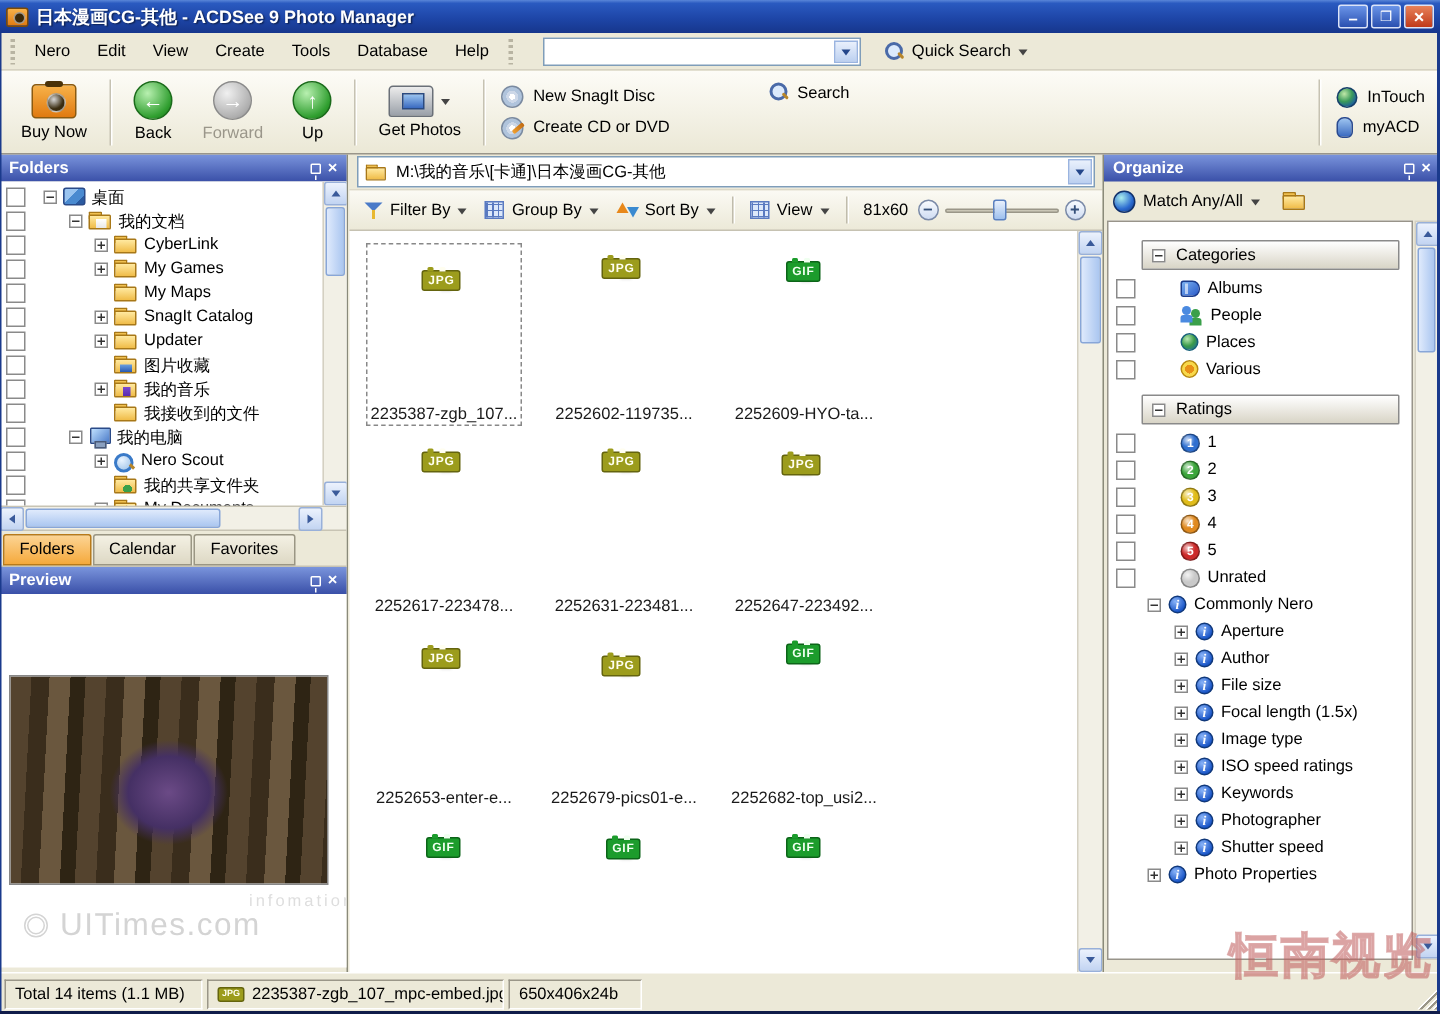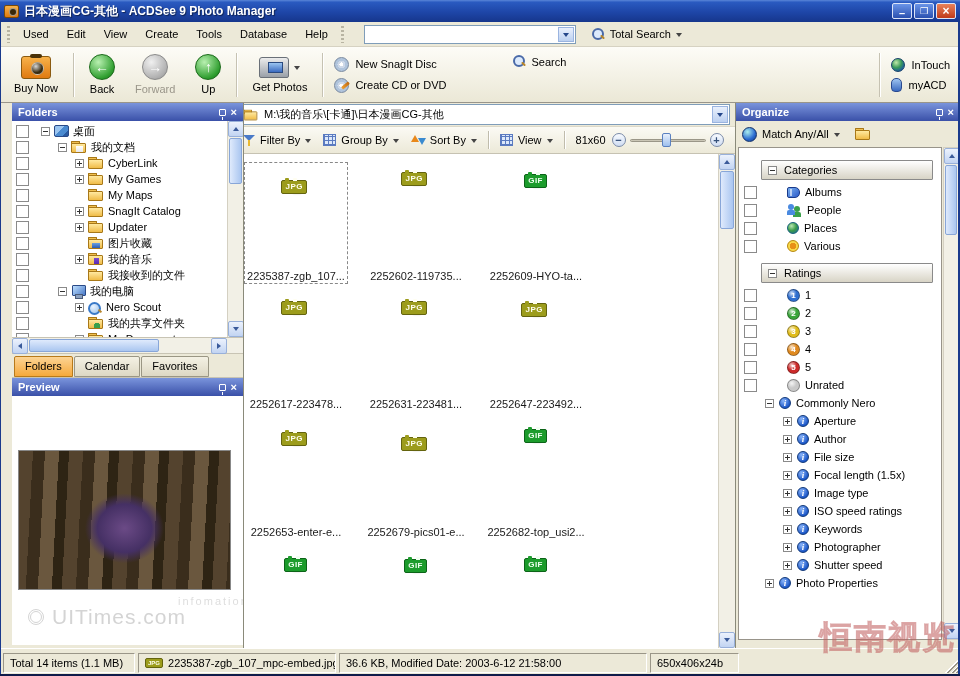--- a/index.html
+++ b/index.html
@@ -47,21 +47,21 @@
 .tb-right{margin-left:auto;display:flex;align-items:center}
 .ico-globe{width:14px;height:14px;border-radius:50%;background:radial-gradient(circle at 35% 30%,#c0e8a8,#3a9a5a 45%,#1a5aa0 80%);border:1px solid #16406a;flex:none}
 .ico-mouse{width:11px;height:14px;border-radius:5px 5px 4px 4px;background:linear-gradient(180deg,#9ec4f0,#3a6ac0);border:1px solid #2a4a90;flex:none}
 
 .panel-hdr{height:18px;background:linear-gradient(180deg,#7a94dc,#3a50a8);color:#fff;font-weight:bold;display:flex;align-items:center;padding:0 6px;gap:5px}
 .panel-hdr .sp{flex:1}
 .pin-ico{width:7px;height:7px;border:1px solid #fff;border-radius:1px;position:relative}
 .pin-ico::after{content:"";position:absolute;left:2px;top:7px;width:1px;height:3px;background:#fff}
 .x-ico{color:#fff;font-weight:bold;font-size:11px;line-height:1}
 
-.left{position:absolute;top:103px;left:12px;width:232px;height:545px;background:#ece9d8;border-right:1px solid #8a8a7a;z-index:5}
+.left{position:absolute;top:103px;left:0;width:232px;height:545px;background:#ece9d8;border-right:1px solid #8a8a7a;z-index:5}
 .folders-body{position:relative;height:217px;background:#fff;border-bottom:1px solid #c8c4b4;overflow:hidden}
 .tree-inner{position:absolute;left:0;top:2px;right:16px;overflow:hidden}
 .tree-row{display:flex;align-items:center;height:16px;padding-left:4px;gap:4px;white-space:nowrap}
 .cb{width:13px;height:13px;border:1px solid #8a8a8a;background:#fff;flex:none}
 .exp{width:9px;height:9px;border:1px solid #8a8a8a;background:#fff;position:relative;flex:none}
 .exp::before{content:"";position:absolute;left:1px;right:1px;top:3px;height:1px;background:#333}
 .exp.plus::after{content:"";position:absolute;top:1px;bottom:1px;left:3px;width:1px;background:#333}
 .exp-sp{width:9px;flex:none}
 .fi{width:16px;height:12px;position:relative;flex:none}
 .fi::before{content:"";position:absolute;left:0;top:0;width:7px;height:4px;background:#f0c050;border:1px solid #a87818;border-bottom:none;border-radius:1px 1px 0 0}
@@ -162,35 +162,35 @@
   <span class="title-icon"></span>
   <span class="title-text">日本漫画CG-其他 - ACDSee 9 Photo Manager</span>
   <span class="win-btn win-min"></span>
   <span class="win-btn win-max"></span>
   <span class="win-btn close win-close"></span>
 </div>
 
 <div class="menubar">
   <span class="grip"></span>
   <span style="display:flex">
-      <span class="menu-item">Used</span>
+      <span class="menu-item">Nero</span>
       <span class="menu-item">Edit</span>
       <span class="menu-item">View</span>
       <span class="menu-item">Create</span>
       <span class="menu-item">Tools</span>
       <span class="menu-item">Database</span>
       <span class="menu-item">Help</span>
     </span>
   <span class="grip"></span>
   <span class="combo">
     <span class="dd"></span>
   </span>
   <span class="qs-btn">
     <span class="ico-mag"></span>
-    <span>Total Search</span>
+    <span>Quick Search</span>
     <span class="caret"></span>
   </span>
 </div>
 
 <div class="toolbar">
   <div class="tb-btn">
     <span class="ico-buynow"></span>
     <span class="lbl">Buy Now</span>
   </div>
   <div class="vsep"></div>
@@ -639,23 +639,20 @@
 </div>
 
 <div class="statusbar">
     <div class="st-cell" style="width: 132px;">
       <span>Total 14 items  (1.1 MB)</span>
     </div>
     <div class="st-cell" style="width: 198px;">
       <span class="badge-mini">JPG</span>
       <span>2235387-zgb_107_mpc-embed.jpg</span>
     </div>
-    <div class="st-cell" style="width: 308px;">
-      <span>36.6 KB, Modified Date: 2003-6-12 21:58:00</span>
-    </div>
     <div class="st-cell" style="width: 89px;">
       <span>650x406x24b</span>
     </div>
     <div style="flex: 1 1 0%;"></div>
   </div>
 <div class="red-wm">恒南视览</div>
 <div class="grip-corner" style="position:absolute;right:2px;bottom:3px;z-index:32"></div>
 <div class="edge-l"></div>
 <div class="edge-r"></div>
 <div class="edge-b"></div>

